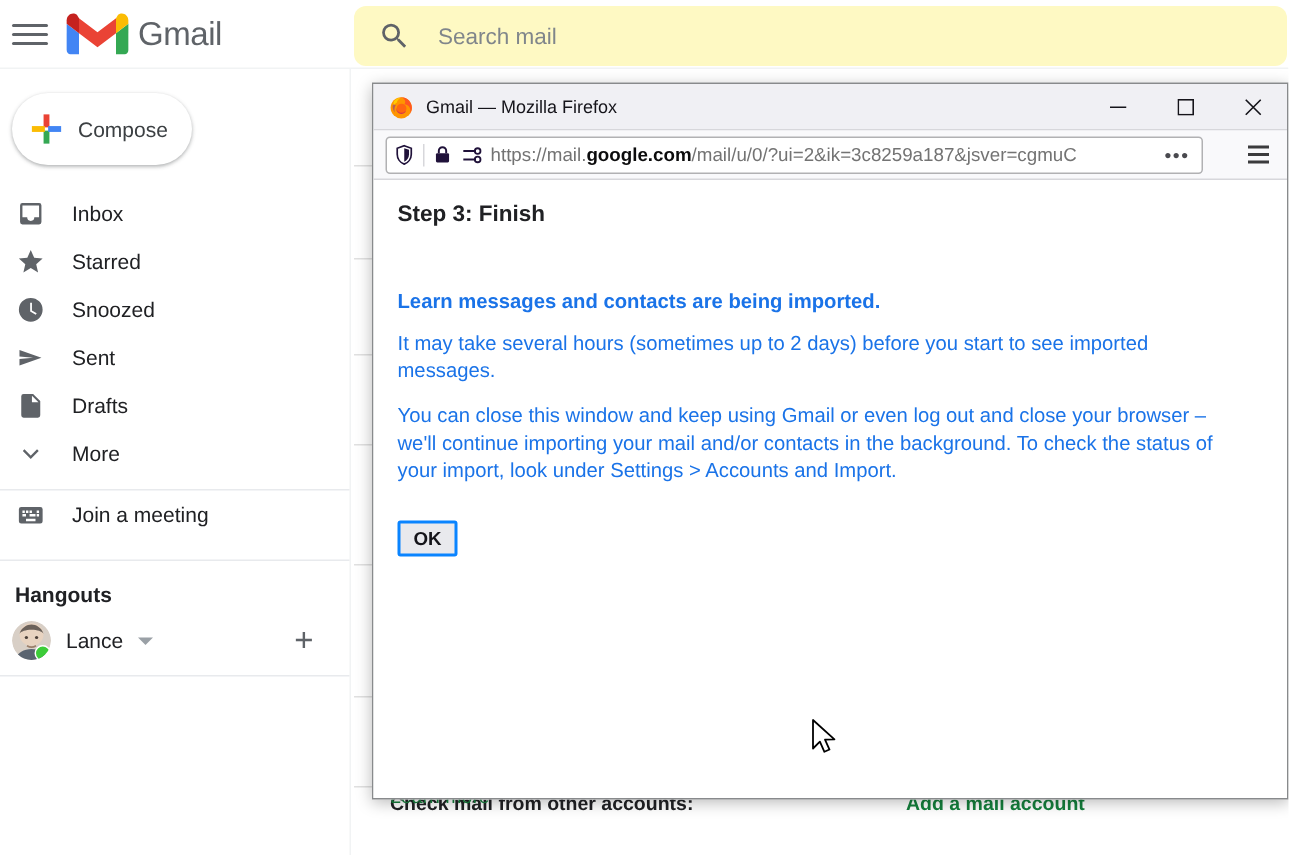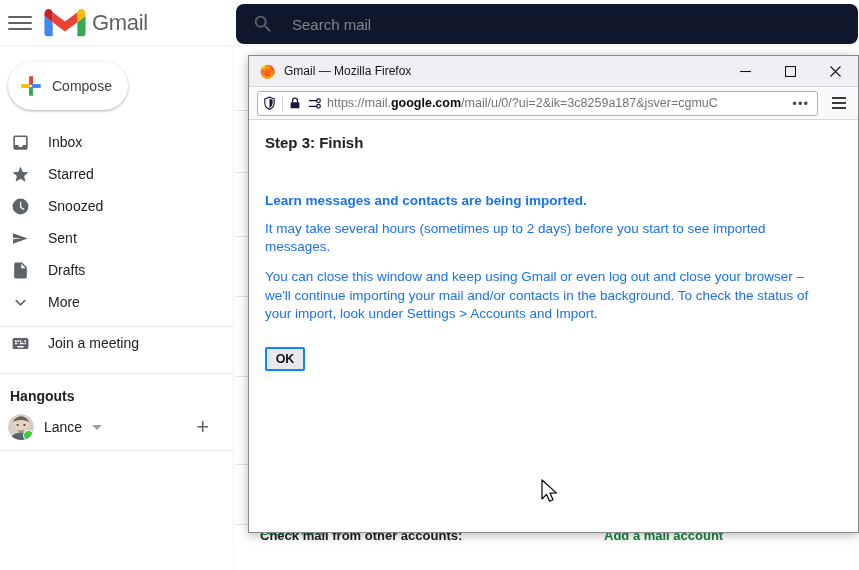--- a/index.html
+++ b/index.html
@@ -20,21 +20,21 @@
   }
   .hamburger { width: 24px; height: 24px; margin-left: 8px; margin-right: 12px;
     display: flex; flex-direction: column; justify-content: center; gap: 4px; cursor: pointer; }
   .hamburger span { display: block; height: 2px; background: #5f6368; border-radius: 1px; }
   .gmail-logo { width: 42px; height: 32px; margin-right: 6px; }
   .gmail-word { font-size: 22px; color: #5f6368; letter-spacing: -0.3px; font-weight: 400; }
 
   .search-wrap {
     position: absolute; left: 236px; top: 4px;
     width: 622px; height: 40px;
-    background: #0f172a; border-radius: 8px;
+    background: #fef9c3; border-radius: 8px;
     display: flex; align-items: center;
   }
   .search-icon { width: 22px; height: 22px; margin-left: 16px; margin-right: 18px; flex: 0 0 auto; }
   .search-placeholder { color: #80868b; font-size: 15px; }
 
   
   .sidebar {
     position: absolute; left: 0; top: 46px; width: 234px; height: 524px;
     background: #fff; border-right: 1px solid #f1f3f4;
   }
@@ -88,21 +88,21 @@
   .ff-titlebar {
     height: 31px; background: #f0f0f4; display: flex; align-items: center;
     border-bottom: 1px solid #d7d7db;
   }
   .ff-logo { width: 17px; height: 17px; margin-left: 10px; margin-right: 8px; flex:0 0 auto; }
   .ff-title { font-size: 12px; color: #15141a; }
   .ff-winbtns { margin-left: auto; display: flex; height: 31px; }
   .ff-winbtn { width: 45px; height: 31px; display: flex; align-items: center;
      justify-content: center; cursor: pointer; }
   .ff-navbar { height: 33px; background: #f9f9fb; display: flex; align-items: center;
-     border-bottom: 1px solid #d7d7db; }
+     border-bottom: 1px solid #d7d7db; gap: 16px; }
   .urlbar {
     flex: 1 1 auto; margin: 0 6px 0 8px; height: 25px; background: #fff;
     border: 1px solid #b1b1b3; border-radius: 3px; display: flex; align-items: center;
     padding: 0 4px; overflow: hidden;
   }
   .url-ico { flex: 0 0 auto; display:flex; align-items:center; justify-content:center; }
   .url-sep { width: 1px; height: 15px; background: #d7d7db; margin: 0 5px; }
   .url-text { font-size: 12.5px; color: #737373; white-space: nowrap; margin-left: 5px;
       overflow: hidden; flex: 1 1 auto; }
   .url-text b { color: #0c0c0d; font-weight: bold; }

